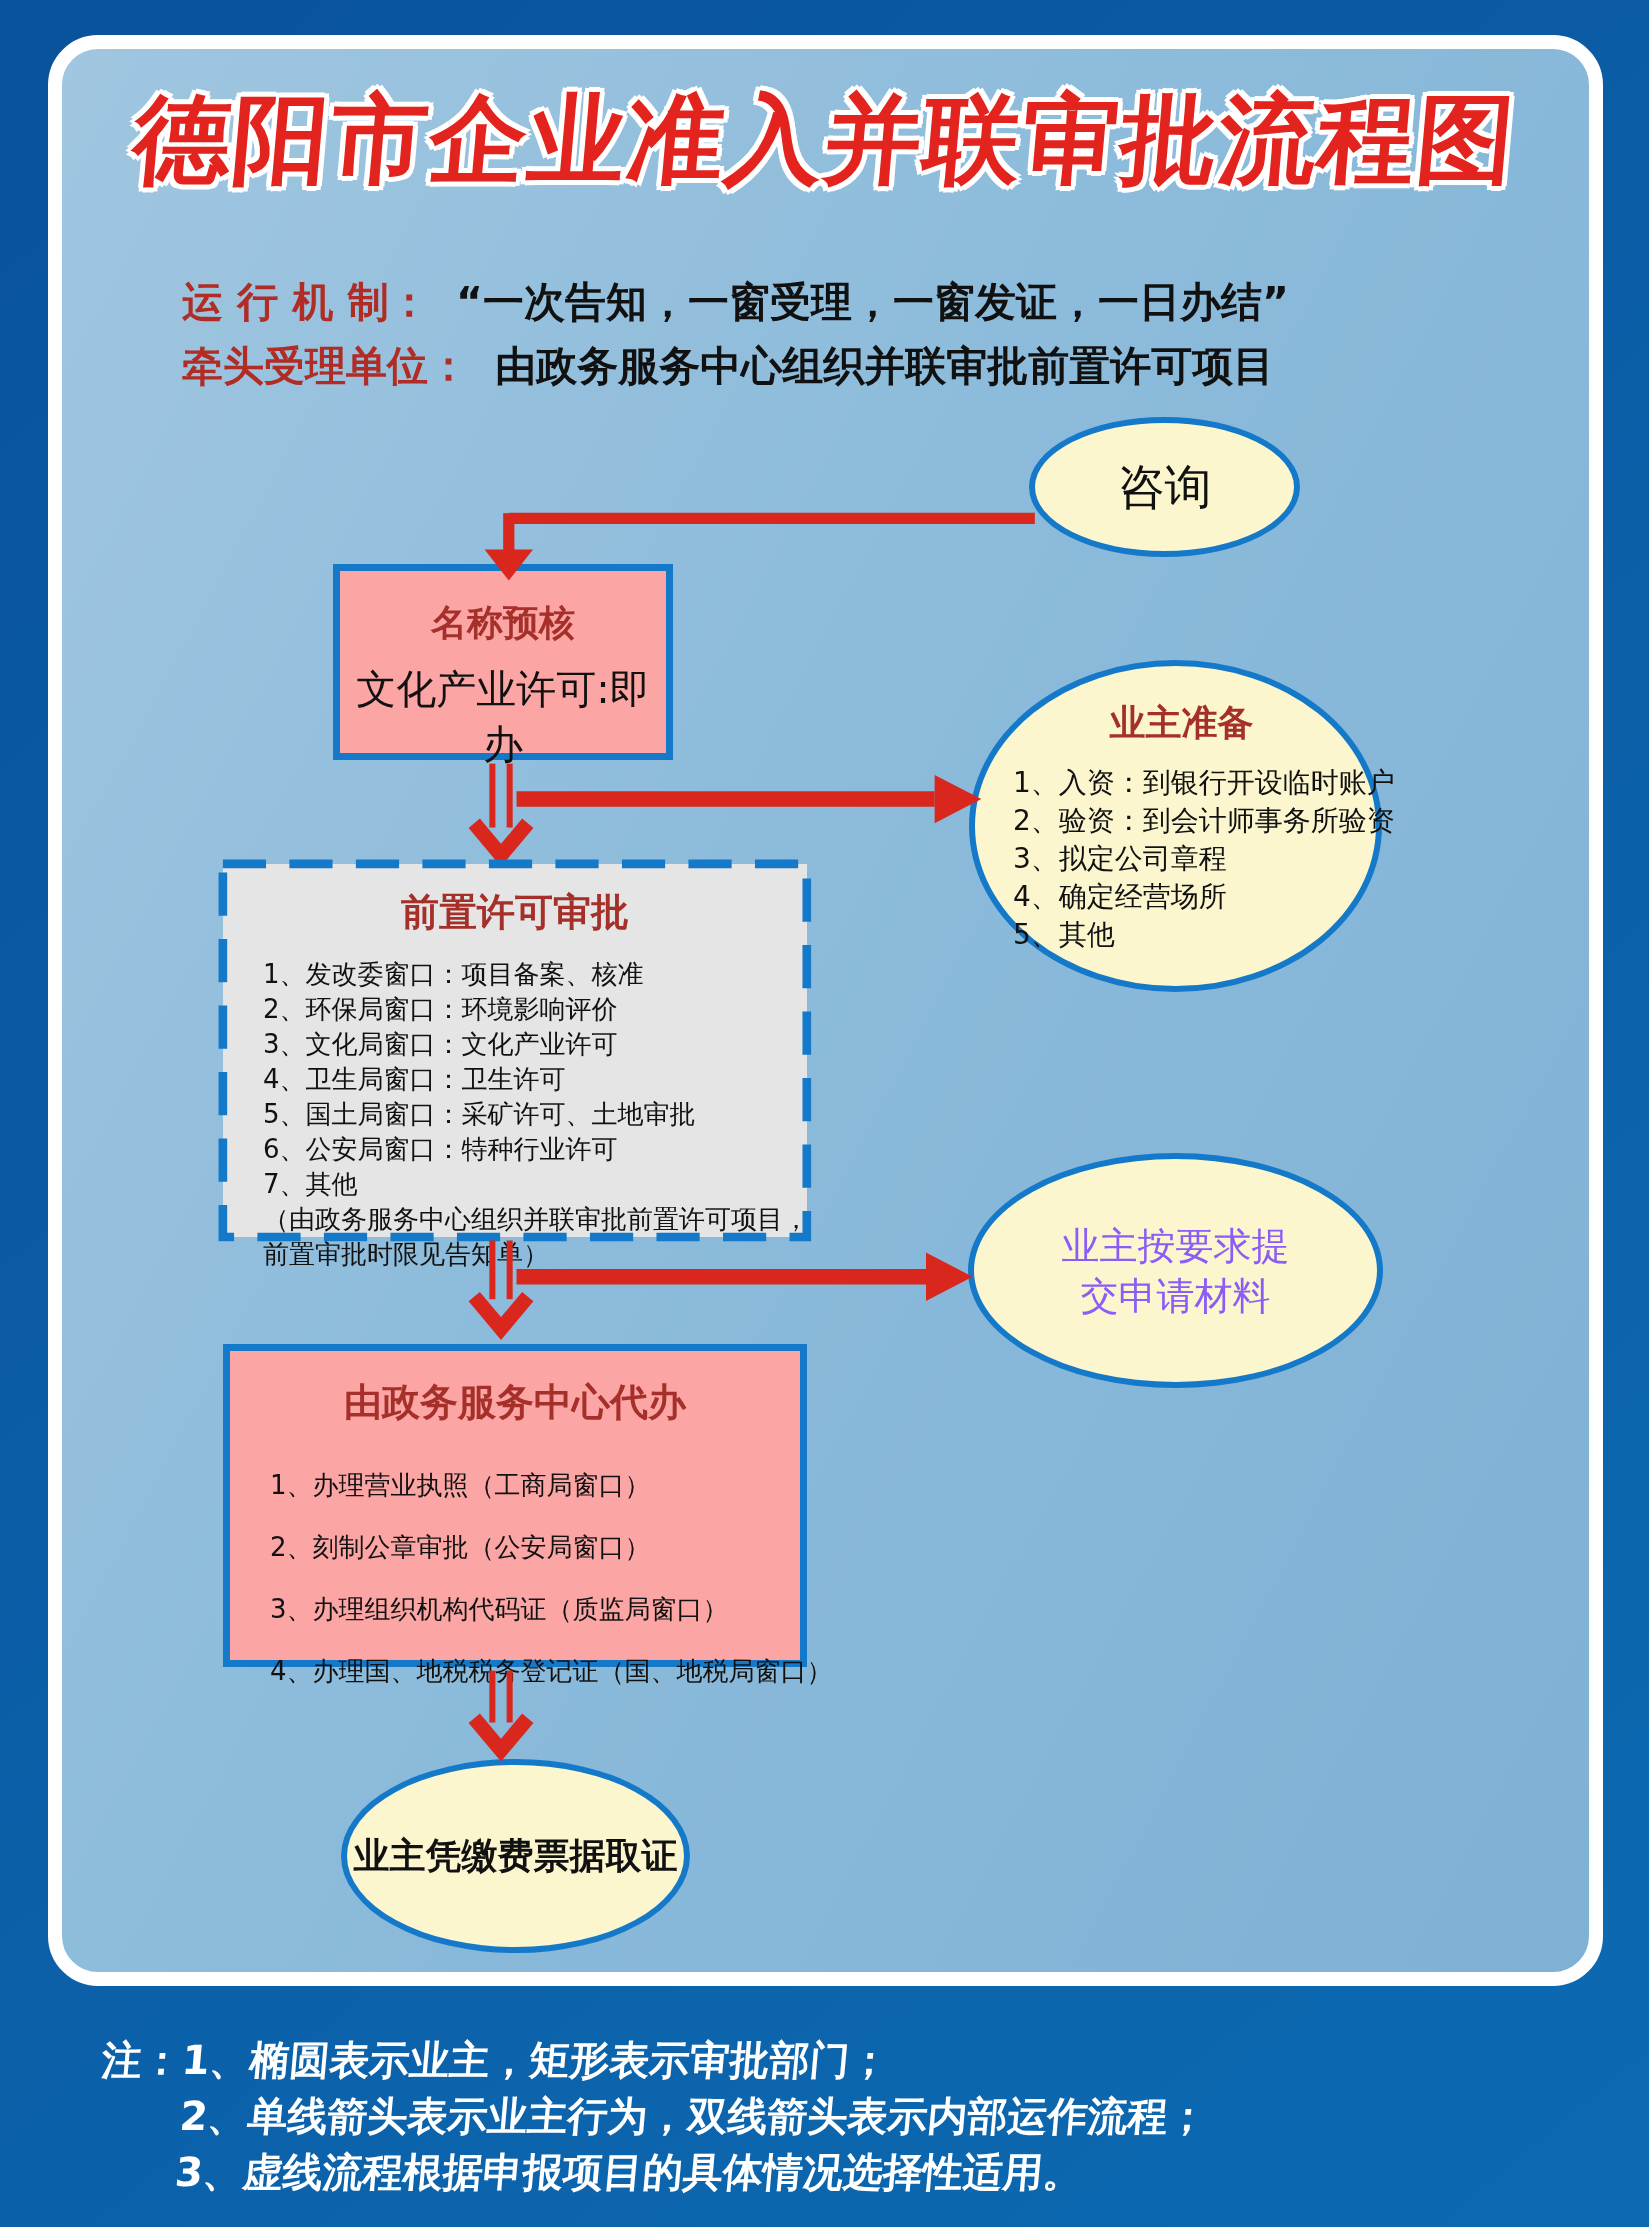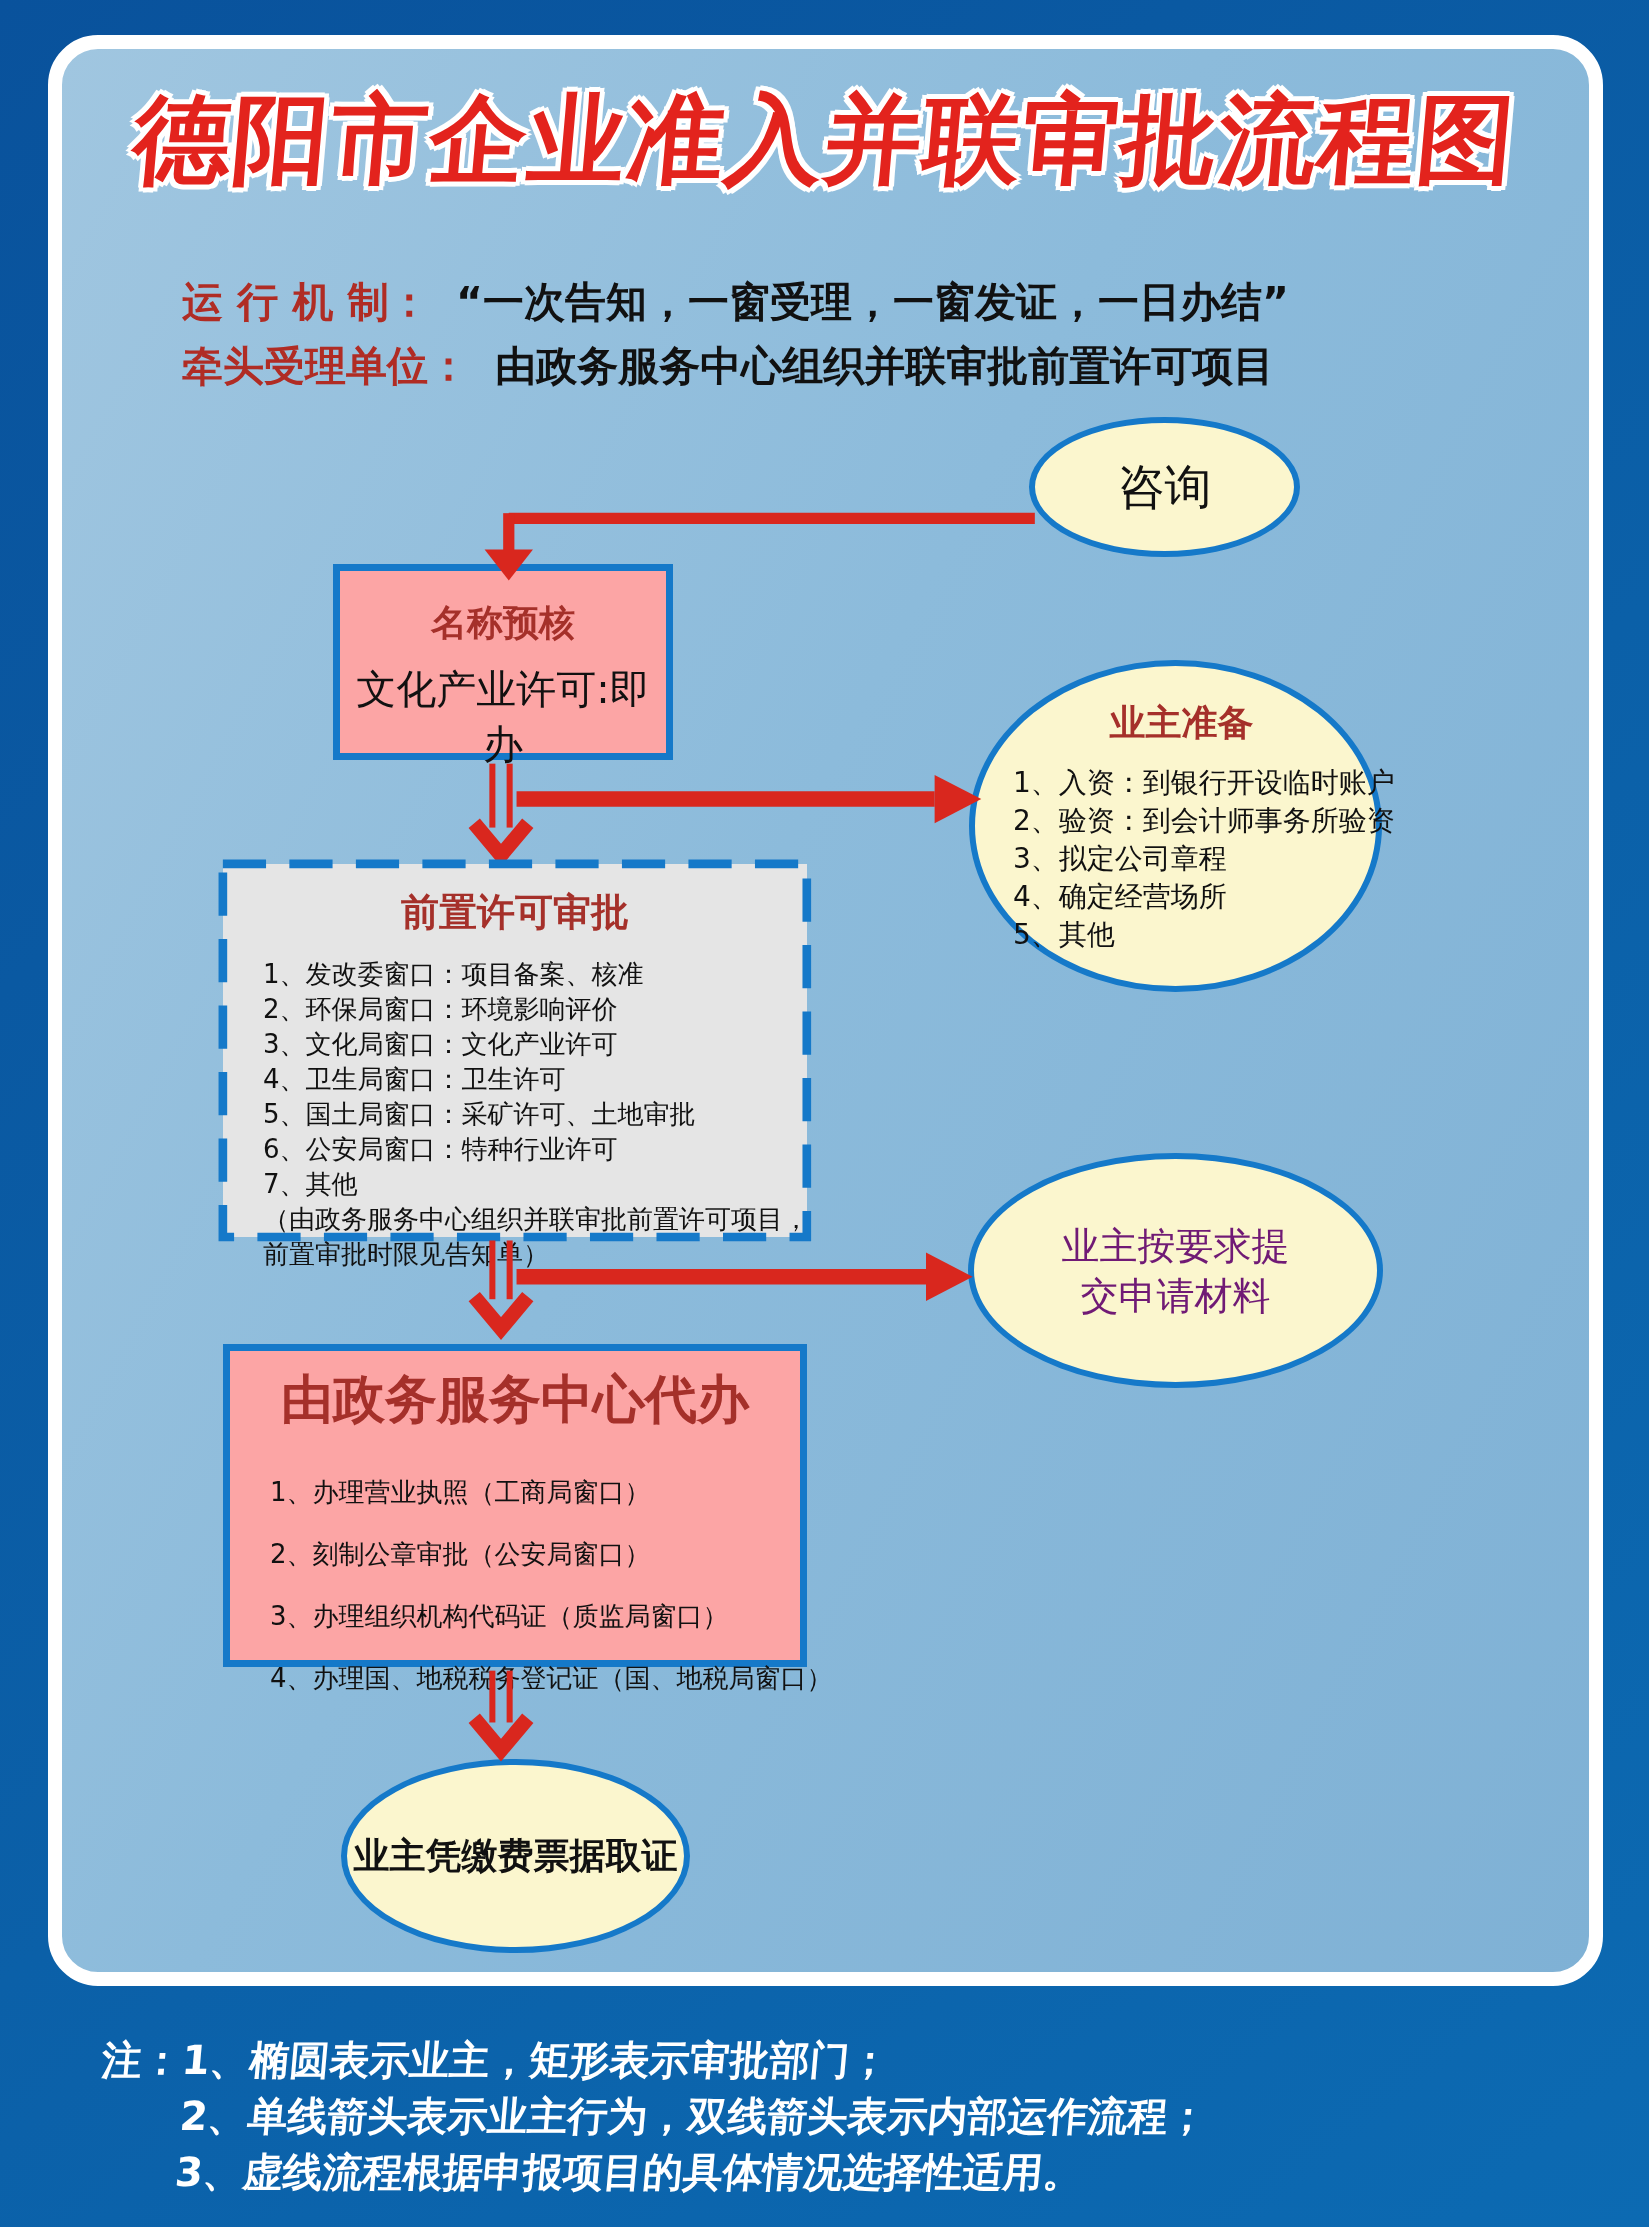--- a/index.html
+++ b/index.html
@@ -87,28 +87,28 @@
     <li>4、卫生局窗口：卫生许可</li>
     <li>5、国土局窗口：采矿许可、土地审批</li>
     <li>6、公安局窗口：特种行业许可</li>
     <li>7、其他</li>
     <li>（由政务服务中心组织并联审批前置许可项目，</li>
     <li>前置审批时限见告知单）</li>
   </ul>
 </div>
 
 <div class="ellipse" style="left:968px;top:1153px;width:415px;height:235px;">
-  <div style="font-size:38px;color:#701a75;text-align:center;line-height:50px;">
+  <div style="font-size:38px;color:#8b5cf6;text-align:center;line-height:50px;">
     <div>业主按要求提</div>
     <div>交申请材料</div>
   </div>
 </div>
 
 <div class="box" style="left:223px;top:1344px;width:584px;height:323px;">
-  <div class="node-title" style="font-size:52px;margin-top:14px;">由政务服务中心代办</div>
+  <div class="node-title" style="font-size:38px;margin-top:26px;">由政务服务中心代办</div>
   <ul class="items" style="font-size:26px;line-height:62px;margin-top:26px;padding-left:40px;">
     <li>1、办理营业执照（工商局窗口）</li>
     <li>2、刻制公章审批（公安局窗口）</li>
     <li>3、办理组织机构代码证（质监局窗口）</li>
     <li>4、办理国、地税税务登记证（国、地税局窗口）</li>
   </ul>
 </div>
 
 <div class="ellipse" style="left:341px;top:1759px;width:349px;height:194px;">
   <div style="font-size:36px;font-weight:bold;color:#111;">业主凭缴费票据取证</div>

